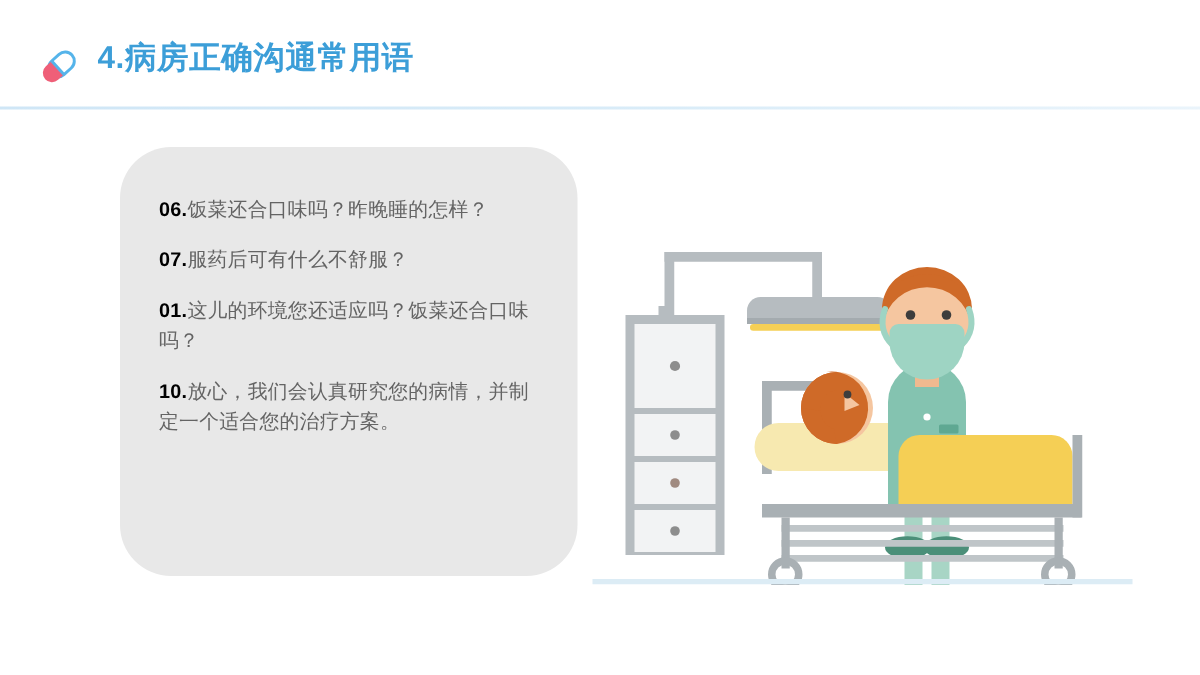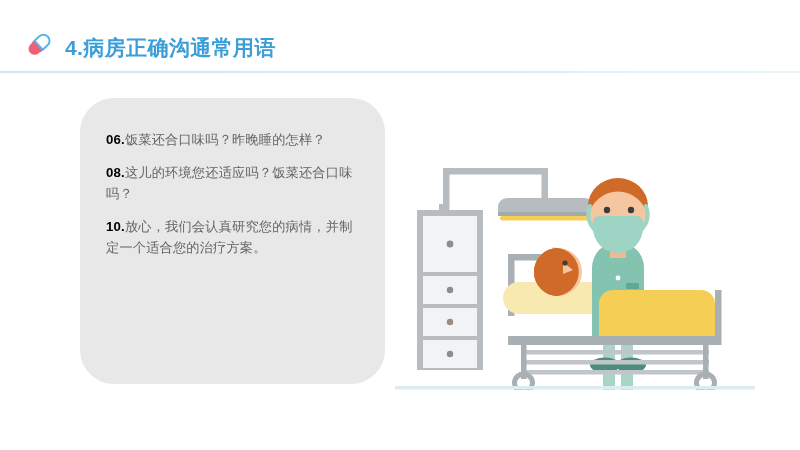--- a/index.html
+++ b/index.html
@@ -29,21 +29,21 @@
     left: 0;
     top: 0;
     width: 800px;
     height: 72px;
   }
   .header-inner {
     position: absolute;
     left: 26px;
     top: 28px;
     display: flex;
-    align-items: flex-end;
+    align-items: flex-start;
     gap: 9px;
   }
   .pill-icon {
     width: 30px;
     height: 30px;
     display: block;
     flex: 0 0 auto;
   }
   .page-title {
     font-size: 21px;
@@ -120,21 +120,24 @@
     </div>
     <div class="header-rule"></div>
   </div>
 
   <div class="text-card">
     <ul class="phrase-list">
       <li class="phrase">
         <span class="num">06.</span><span>饭菜还合口味吗？昨晚睡的怎样？</span>
       </li>
       <li class="phrase">
-        <span class="num">08.</span><span>这儿的环境您还适应吗？饭菜还合口味吗？</span>
+        <span class="num">07.</span><span>服药后可有什么不舒服？</span>
+      </li>
+      <li class="phrase">
+        <span class="num">01.</span><span>这儿的环境您还适应吗？饭菜还合口味吗？</span>
       </li>
       <li class="phrase">
         <span class="num">10.</span><span>放心，我们会认真研究您的病情，并制定一个适合您的治疗方案。</span>
       </li>
     </ul>
   </div>
 
   <div class="illustration">
     <svg width="360" height="240" viewBox="0 0 360 240" aria-hidden="true">
 

